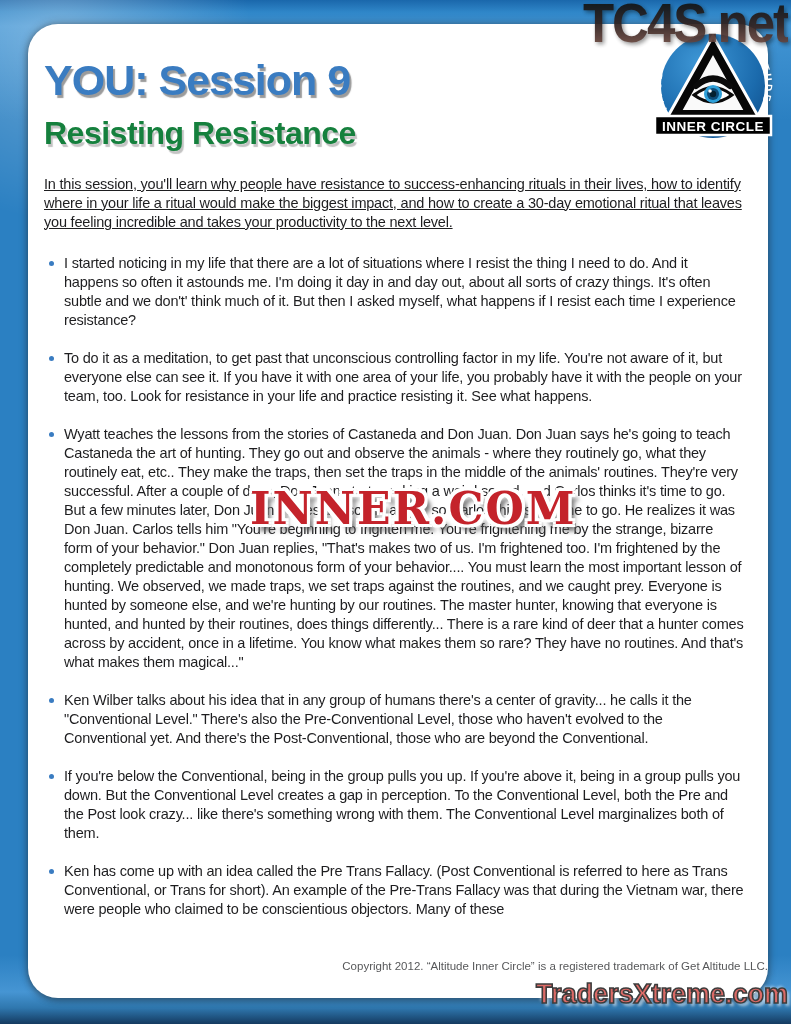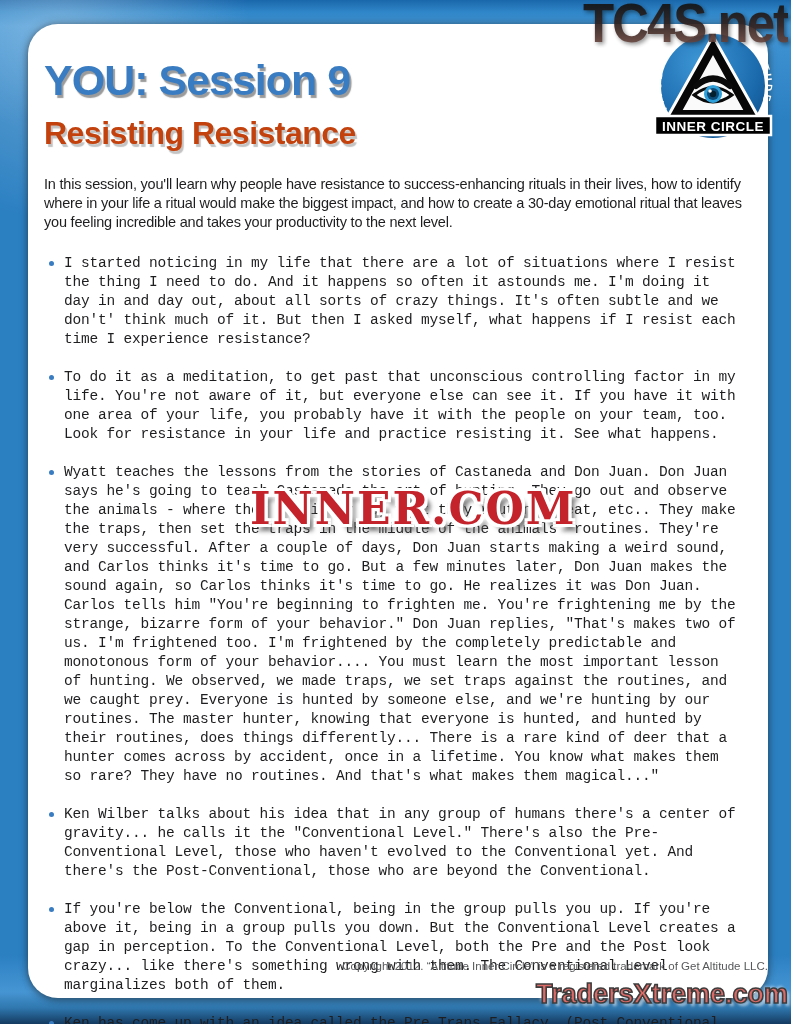--- a/index.html
+++ b/index.html
@@ -19,30 +19,30 @@
     background:#fff;border-radius:30px;
     box-shadow:0 0 8px rgba(40,40,40,.45),0 3px 6px rgba(0,0,0,.25);
   }
   .page-inner{position:relative;width:100%;height:100%;box-sizing:border-box;padding:20px 24px 0 16px;}
   .title{
     font-size:43px;font-weight:bold;color:#3a7cc1;letter-spacing:-1px;
     text-shadow:2px 3px 1px rgba(55,55,55,.5);
     margin:14px 0 0 0;line-height:1.05;
   }
   .subtitle{
-    font-size:32px;font-weight:bold;color:#c2410c;letter-spacing:-0.5px;
+    font-size:32px;font-weight:bold;color:#15803d;letter-spacing:-0.5px;
     text-shadow:2px 3px 1px rgba(120,120,120,.45);
     margin:14px 0 0 0;line-height:1.05;
   }
   .bodytext{font-size:14.5px;line-height:19px;color:#1e1e20;letter-spacing:-0.2px;}
-  .intro{margin:24px 0 0 0;max-width:702px;}
+  .intro{margin:24px 0 0 0;max-width:702px;text-decoration:underline;}
   ul.bullets{list-style:none;margin:22px 0 0 0;padding:0;max-width:706px;}
   ul.bullets li{display:flex;margin:0 0 19px 0;}
   .dot{flex:0 0 auto;width:5px;height:5px;border-radius:50%;background:#3a7cc1;margin:7px 10px 0 5px;}
-  .btxt{flex:1 1 auto;font-family:Liberation Mono, monospace;}
+  .btxt{flex:1 1 auto;}
   .footer{
     position:absolute;left:0;right:0;bottom:26px;text-align:right;
     font-size:11.5px;color:#57585a;letter-spacing:0;
   }
   
   .wm-top{
     position:absolute;top:-4px;right:3px;z-index:30;
     font-size:51px;font-weight:bold;letter-spacing:-2px;line-height:1;
     background:linear-gradient(to bottom,#141414 15%,#33221f 55%,#7b5147 100%);
     -webkit-background-clip:text;background-clip:text;color:transparent;

